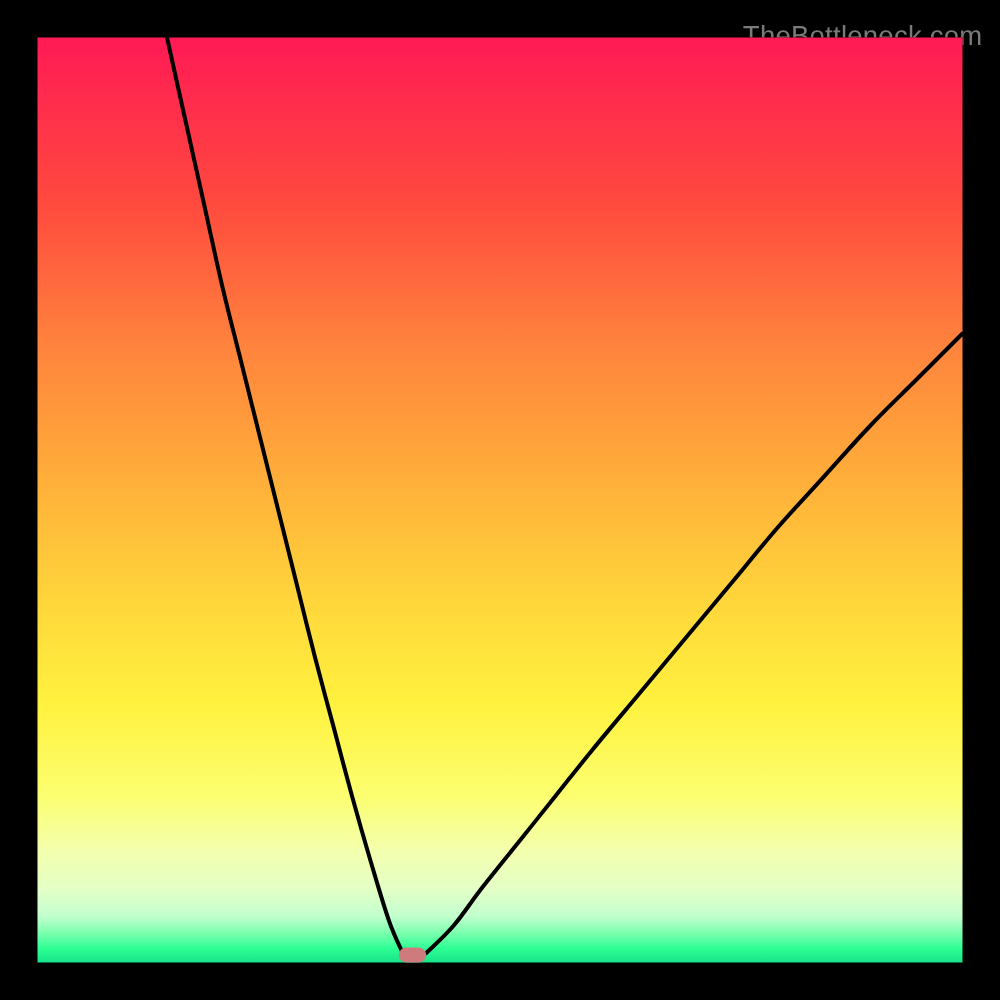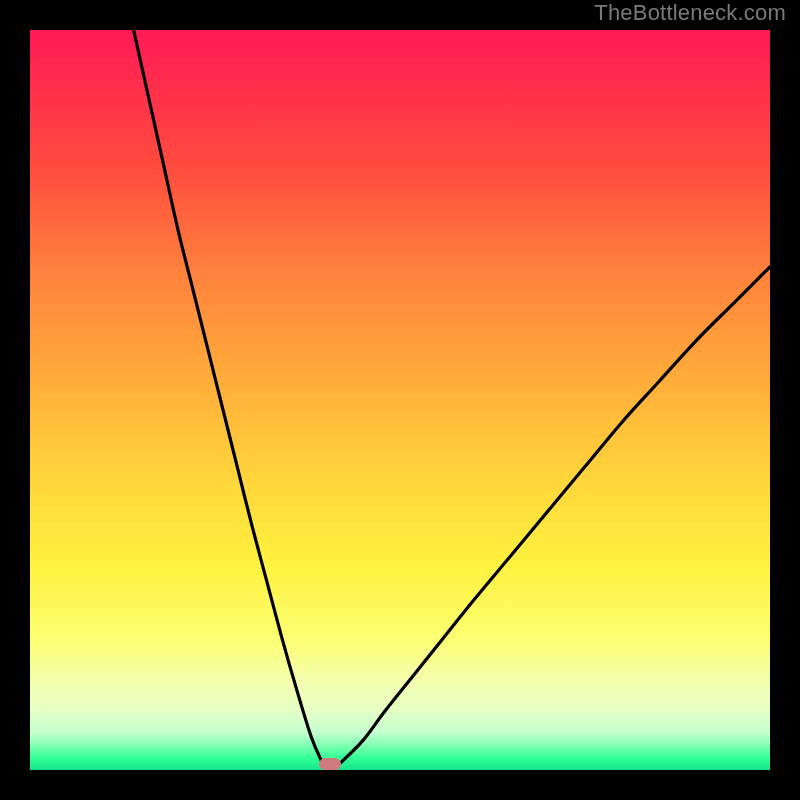--- a/index.html
+++ b/index.html
@@ -36,21 +36,21 @@
       #f3ffae 88%,
       #e4ffc6 92%,
       #c2ffcf 95%,
       #73ffab 97%,
       #2cff94 98.5%,
       #17e28a 100%
     );
   }
   .watermark {
     position: absolute;
-    top: 0;
+    top: 16px;
     right: 14px;
     color: #7a7a7a;
     font-size: 22px;
     font-weight: 500;
     letter-spacing: 0.2px;
     user-select: none;
   }
   svg.curve {
     position: absolute;
     left: 0;

